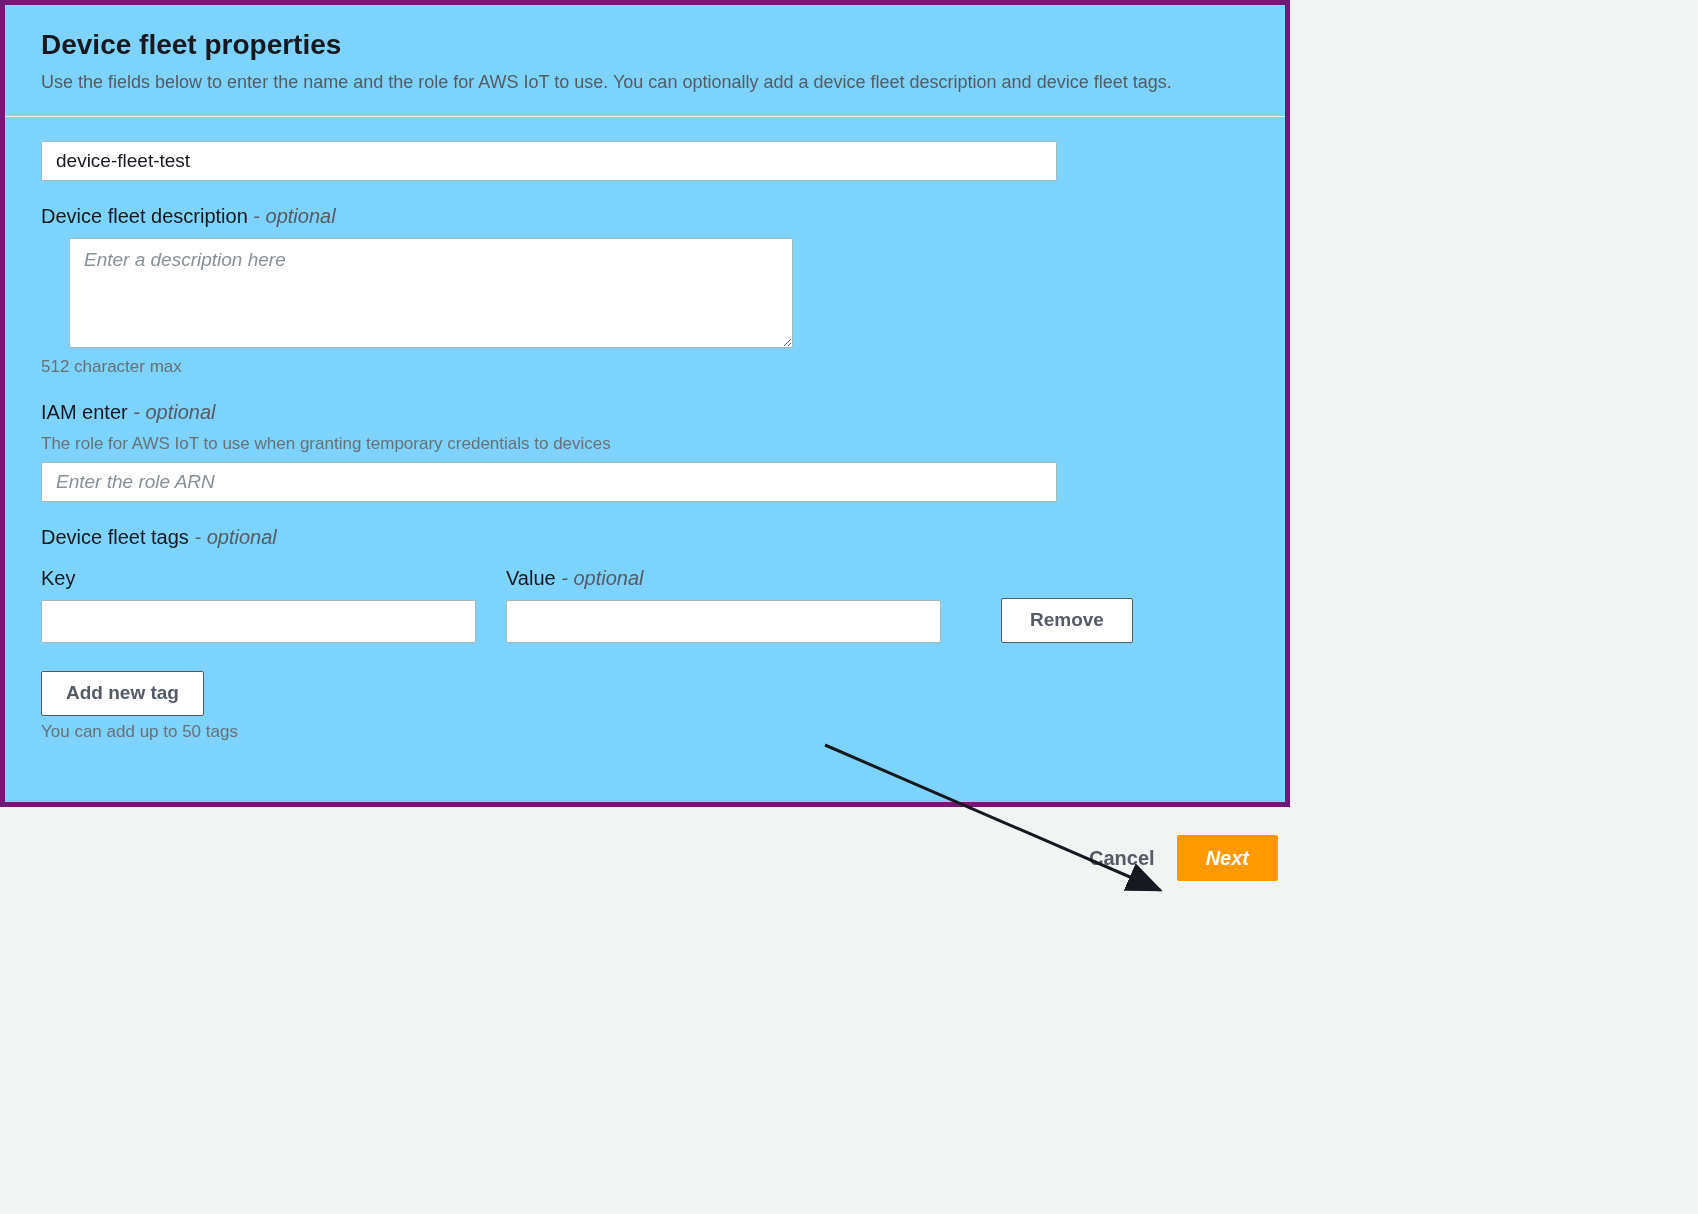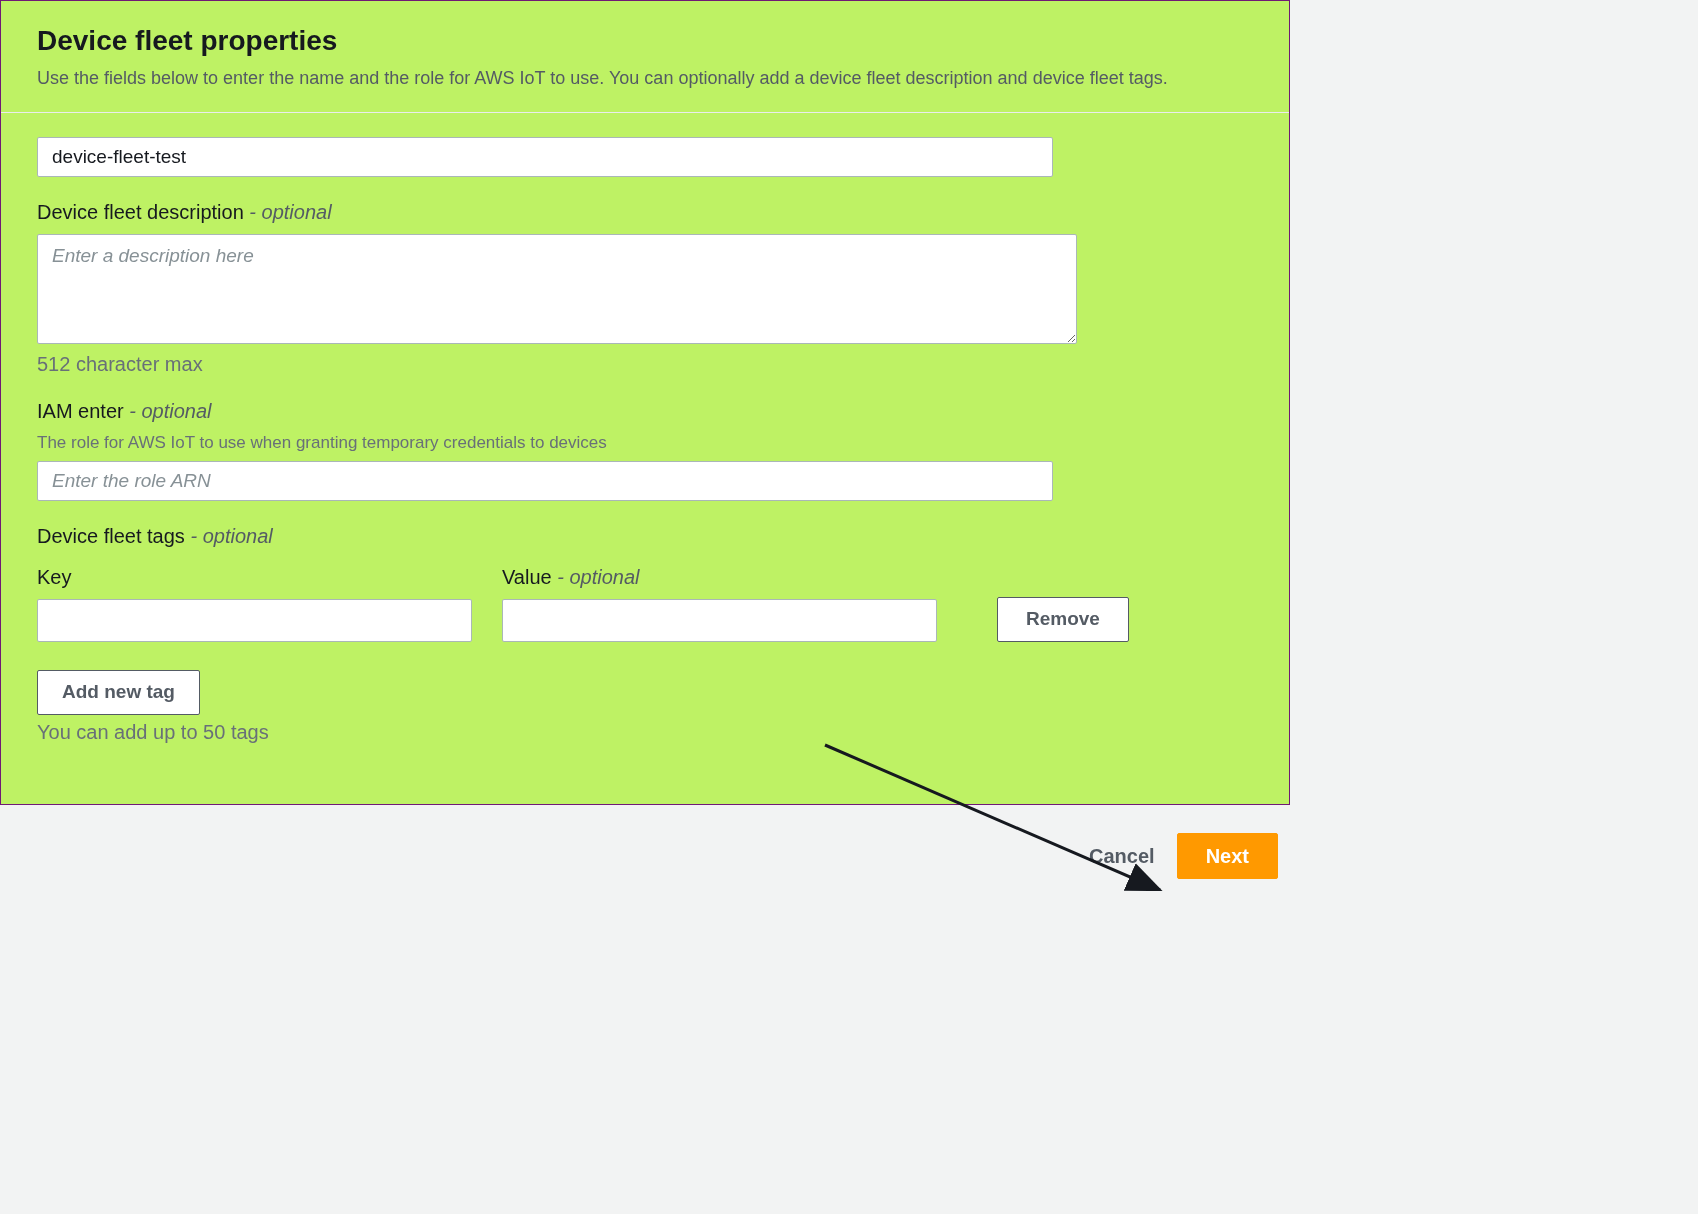--- a/index.html
+++ b/index.html
@@ -7,22 +7,22 @@
       margin: 0;
       padding: 0;
     }
     body {
       font-family: "Amazon Ember", "Helvetica Neue", Helvetica, Arial, sans-serif;
       background: #f2f3f3;
       color: #16191f;
       font-size: 14px;
     }
     .panel {
-      background: #bef264;
-      border: 1px solid #701a75;
+      background: #7dd3fc;
+      border: 5px solid #701a75;
       margin: 0;
     }
     .panel-header {
       padding: 24px 36px 20px 36px;
       border-bottom: 1px solid #eaeded;
     }
     .panel-title {
       font-size: 28px;
       font-weight: 700;
       color: #16191f;
@@ -47,21 +47,21 @@
       font-weight: 400;
     }
     .optional {
       font-style: italic;
       color: #545b64;
     }
     .optional::before {
       content: " - ";
     }
     .form-hint {
-      font-size: 20px;
+      font-size: 17px;
       color: #687078;
       margin-top: 6px;
     }
     .form-hint-above {
       font-size: 17px;
       color: #687078;
       margin-bottom: 8px;
     }
     .form-input {
       width: 1016px;
@@ -72,30 +72,31 @@
       font-size: 19px;
       font-family: inherit;
       color: #16191f;
       background: #ffffff;
     }
     .form-input::placeholder {
       color: #879196;
       font-style: italic;
     }
     .form-textarea {
-      width: 1040px;
+      width: 724px;
       max-width: 100%;
       height: 110px;
       padding: 10px 14px;
       border: 1px solid #aab7b8;
       border-radius: 2px;
       font-size: 19px;
       font-family: inherit;
       color: #16191f;
       resize: both;
+      margin-left: 28px;
     }
     .form-textarea::placeholder {
       color: #879196;
       font-style: italic;
     }
     .tags-section-label {
       font-size: 20px;
       color: #16191f;
       margin-bottom: 18px;
       font-weight: 400;
@@ -160,20 +161,21 @@
       font-size: 20px;
       padding: 10px 20px;
     }
     .btn-primary {
       background: #ff9900;
       border: 1px solid #ff9900;
       color: #ffffff;
       font-weight: 700;
       font-size: 20px;
       padding: 10px 28px;
+      font-style: italic;
     }
     .footer-actions {
       display: flex;
       justify-content: flex-end;
       align-items: center;
       gap: 2px;
       padding: 28px 12px 12px 36px;
     }
     .arrow-overlay {
       position: absolute;

